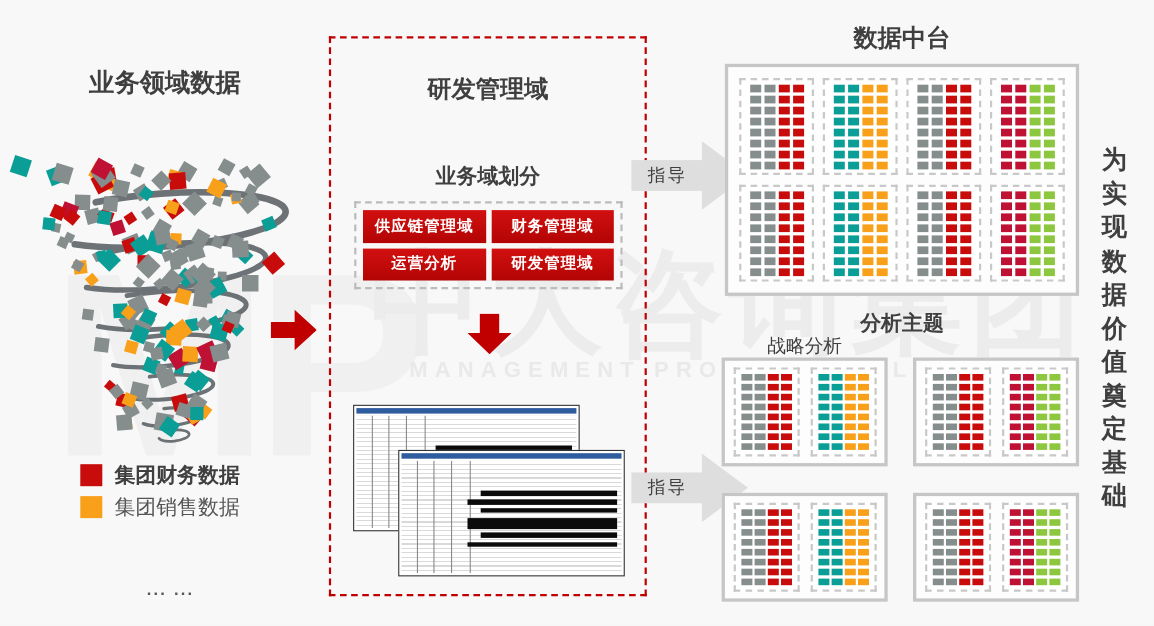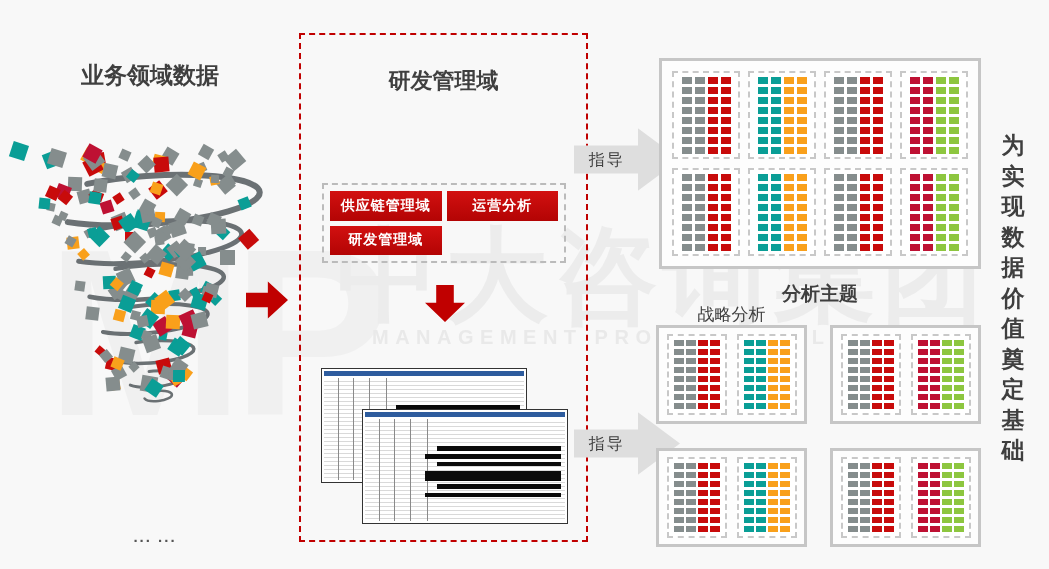--- a/index.html
+++ b/index.html
@@ -249,27 +249,37 @@
         <span class="tsq" style="left: 128.8px; top: 268.5px; width: 14.3px; height: 14.3px; background: var(--teal); transform: rotate(34deg);"></span>
         <span class="tsq" style="left: 190.4px; top: 102px; width: 11.7px; height: 11.7px; background: var(--gray); transform: rotate(24deg);"></span>
         <span class="tsq" style="left: 200.8px; top: 40.4px; width: 9.2px; height: 9.2px; background: var(--gray); transform: rotate(-33deg);"></span>
         <span class="tsq" style="left: 192.5px; top: 63.1px; width: 8.1px; height: 8.1px; background: var(--gray); transform: rotate(4deg);"></span>
         <span class="tsq" style="left: 61px; top: 138.1px; width: 8.7px; height: 8.7px; background: var(--orange); transform: rotate(-41deg);"></span>
         <span class="tsq" style="left: 75.6px; top: 67px; width: 13.3px; height: 13.3px; background: var(--gray); transform: rotate(7deg);"></span>
       </div>
   </div>
   <div class="arrow-right"></div>
   <div class="legend">
+      <div class="legend-item">
+        <span class="legend-swatch" style="background: var(--red);"></span>
+        <span class="legend-label">集团财务数据</span>
+      </div>
+      <div class="legend-item">
+        <span class="legend-swatch" style="background: var(--orange);"></span>
+        <span class="legend-label">集团销售数据</span>
+      </div>
     </div>
   <div class="legend-more">... ...</div>
 
   <div class="inv-box"></div>
   <div class="ttl inv-title">研发管理域</div>
+  <div class="ttl domain-title">业务域划分</div>
   <div class="domain-box">
     <div class="domain-btn">供应链管理域</div>
+    <div class="domain-btn">财务管理域</div>
     <div class="domain-btn">运营分析</div>
     <div class="domain-btn">研发管理域</div>
   </div>
   <div class="arrow-down"></div>
   <div class="sheet sheet1">
     <div class="sh-head"></div>
     <div class="sh-body">
         <i class="vline" style="left: 7%;"></i>
         <i class="vline" style="left: 14.5%;"></i>
         <i class="vline" style="left: 22.5%;"></i>
@@ -302,20 +312,21 @@
     <div class="tail"></div>
     <div class="head"></div>
     <span class="glabel">指导</span>
   </div>
   <div class="guide guide-bottom">
     <div class="tail"></div>
     <div class="head"></div>
     <span class="glabel">指导</span>
   </div>
 
+  <div class="ttl plat-title">数据中台</div>
   <div class="plat-box plat">
       <div class="block">
         <div class="bgrid">
           <span class="sq" style="background: var(--gray);"></span>
           <span class="sq" style="background: var(--gray);"></span>
           <span class="sq" style="background: var(--red);"></span>
           <span class="sq" style="background: var(--red);"></span>
           <span class="sq" style="background: var(--gray);"></span>
           <span class="sq" style="background: var(--gray);"></span>
           <span class="sq" style="background: var(--red);"></span>

